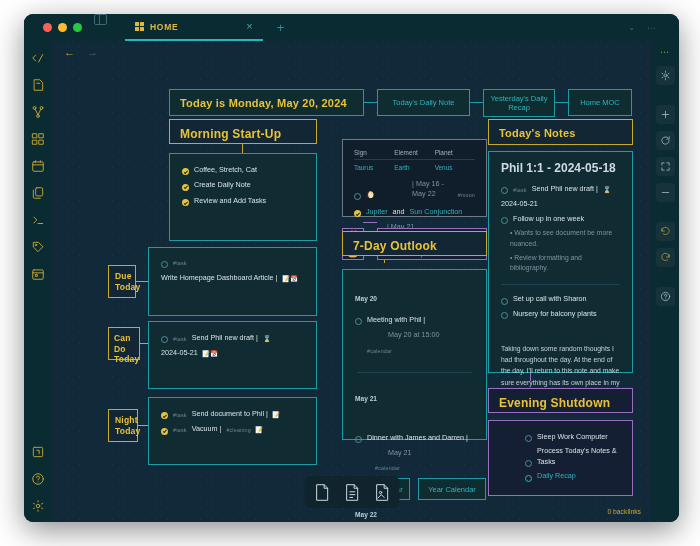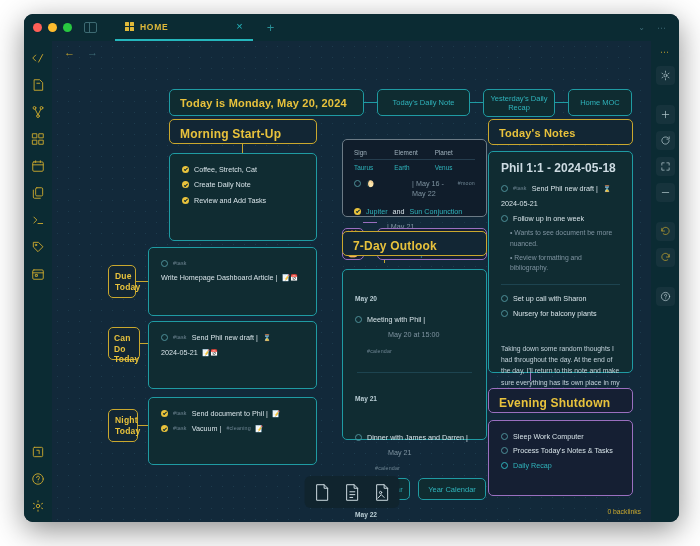--- a/index.html
+++ b/index.html
@@ -16,22 +16,22 @@
     background: #0d2030;
     border-radius: 9px;
     overflow: hidden;
     box-shadow: 0 8px 30px rgba(0,0,0,0.45);
     display: flex; flex-direction: column;
   }
   
   .titlebar {
     height: 27px; flex: 0 0 27px;
     background: #0b2b33;
-    display: flex; align-items: center;
-    padding: 0 9px;
+    display: flex; 
+    padding: 0 19px;
     position: relative;
   }
   .traffic { display: flex; gap: 6px; align-items: center; }
   .dot { width: 9px; height: 9px; border-radius: 50%; }
   .dot.r { background: #ff5f57; }
   .dot.y { background: #febc2e; }
   .dot.g { background: #28c840; }
   .panel-toggle {
     margin-left: 12px; width: 13px; height: 11px;
     border: 1.2px solid #3d6a72; border-radius: 2px;
@@ -91,21 +91,21 @@
   }
   .navbar {
     position: absolute; left: 0; top: 0; right: 0; height: 22px;
     display: flex; align-items: center; gap: 12px; padding-left: 12px;
     z-index: 5;
   }
   .nav-arrow { font-size: 11px; line-height: 1; cursor: pointer; }
   .nav-arrow.active { color: #c9a82e; }
   .nav-arrow.dim { color: #3f6d78; }
   
-  .node { position: absolute; border-radius: 5px; }
+  .node { position: absolute; border-radius: 0; }
   .node.teal { border: 1.3px solid #1f9ba3; background: #0f2c31; }
   .node.tealdark { border: 1.3px solid #1f9ba3; background: #102c32; }
   .node.yellow { border: 1.4px solid #c9a82e; background: #122634; }
   .node.purple { border: 1.3px solid #9a6fbf; background: #151f33; }
   .node.gray { border: 1.2px solid #6c7b86; background: #101d2b; }
   .node.btn { border: 1.1px solid #1f9ba3; background: #0f2c31; }
   .hdr-title {
     color: #e8c23c; font-weight: 700; font-size: 12px;
     padding: 7px 10px; letter-spacing: 0.2px;
   }
@@ -113,21 +113,21 @@
   .link-chip {
     display: flex; align-items: center; justify-content: center;
     height: 100%; color: #2fb3bb; font-size: 7.5px; text-align: center;
     padding: 0 6px;
   }
   .conn { position: absolute; background: #1f9ba3; }
   .conn.y { background: #c9a82e; }
   .conn.p { background: #9a6fbf; }
   
   .clist { padding: 11px 12px; display: flex; flex-direction: column; gap: 5px; }
-  .crow { display: flex; align-items: flex-start; gap: 5px; font-size: 7.2px; color: #d7e3e8; line-height: 1.45; }
+  .crow { display: flex; align-items: flex-end; gap: 5px; font-size: 7.2px; color: #d7e3e8; line-height: 1.45; }
   .ck { flex: 0 0 7px; width: 7px; height: 7px; margin-top: 1px; position: relative; }
   .ck.open { border: 1.1px solid #4d8f98; border-radius: 50%; }
   .ck.done { border-radius: 50%; background: #e8c23c; }
   .ck.done::after {
     content:''; position:absolute; left:1.6px; top:2.4px;
     width:2.6px; height:1.2px; border-left:1px solid #102c32; border-bottom:1px solid #102c32;
     transform: rotate(-45deg);
   }
   .ck.teal { border: 1.1px solid #2fb3bb; border-radius: 50%; }
   .tag { color: #6e8593; font-size: 5.3px; letter-spacing: .2px; }
@@ -507,21 +507,21 @@
               <span>Nursery for balcony plants</span>
             </div>
           </div>
           <div class="para" style="margin-top:13px">Taking down some random thoughts I had throughout the day. At the end of the day, I'll return to this note and make sure everything has its own place in my vault.</div>
         </div>
 
         <div class="node purple" style="left:436px;top:347px;width:145px;height:25px;">
           <div class="hdr-title">Evening Shutdown</div>
         </div>
 
-        <div class="node purple" style="left:436px;top:379px;width:145px;height:76px;">
+        <div class="node purple" style="left:436px;top:379px;width:145px;height:76px;padding-left:24px;">
           <div class="clist" style="gap:4px">
             <div class="crow">
               <span class="ck open"></span>
               <span>Sleep Work Computer</span>
             </div>
             <div class="crow">
               <span class="ck open"></span>
               <span>Process Today's Notes &amp; Tasks</span>
             </div>
             <div class="crow">

